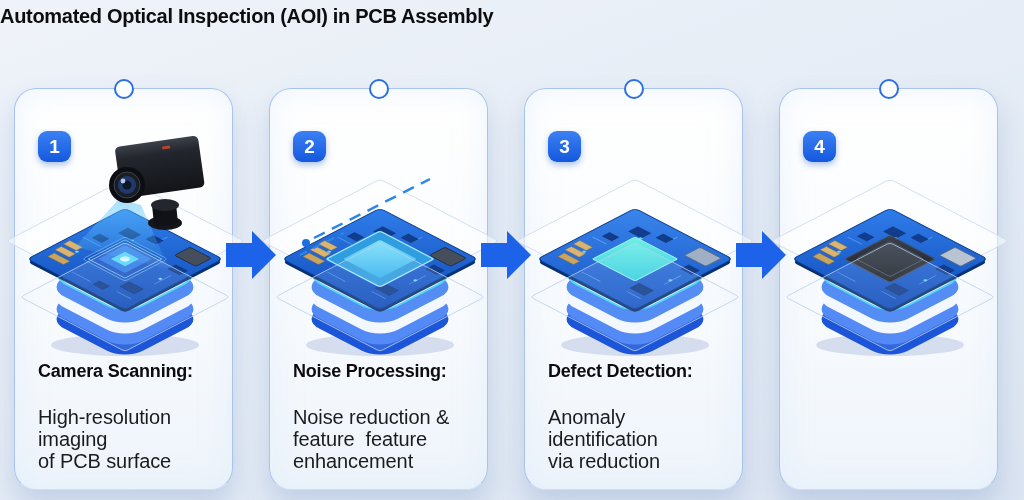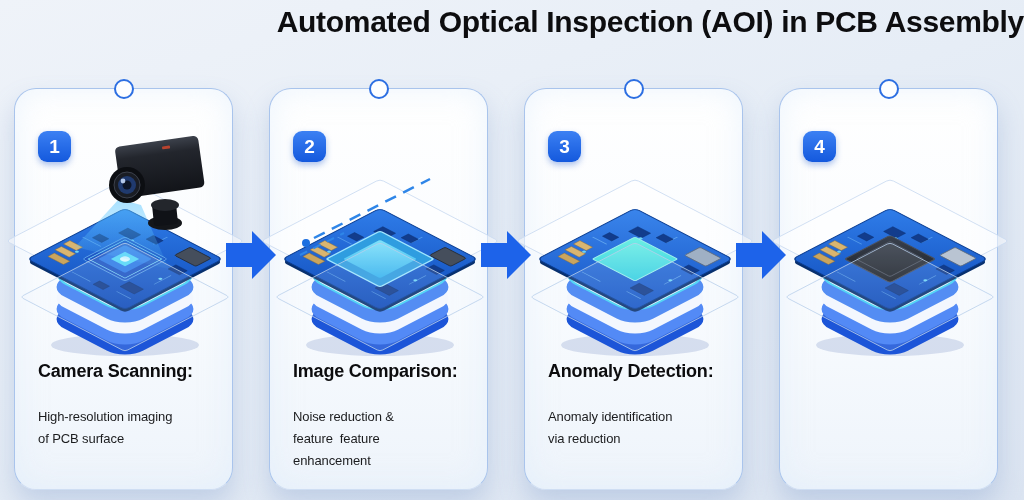--- a/index.html
+++ b/index.html
@@ -4,21 +4,21 @@
 <style>
   * { margin:0; padding:0; box-sizing:border-box; }
   html,body { width:1024px; height:500px; overflow:hidden; }
   body {
     font-family:"Liberation Sans", sans-serif;
     background:linear-gradient(160deg,#eff3f9 0%,#e6edf6 45%,#dbe4f1 100%);
     position:relative;
   }
   .page-title {
     position:absolute; top:5px; left:0; width:100%;
-    text-align:right; font-size:30px; font-weight:800;
+    text-align:left; font-size:20px; font-weight:800;
     letter-spacing:-0.3px; color:#0d0d0f;
   }
   .flow-row {
     position:absolute; top:88px; left:14px;
     display:flex; align-items:flex-start;
   }
   .step-card {
     position:relative; width:219px; height:402px;
     border-radius:22px;
     background:linear-gradient(180deg,#ffffff 0%,#f8fbfe 55%,#eef4fb 100%);
@@ -45,21 +45,21 @@
   }
   .scene svg { width:100%; height:100%; overflow:visible; }
   .card-text {
     position:absolute; top:272px; left:23px; right:12px;
   }
   .card-text h2 {
     font-size:18px; font-weight:700; color:#0c0c0e;
     margin-bottom:7px; letter-spacing:-0.2px;
   }
   .card-text p {
-    font-size:13px; color:#1b1c1e; line-height:22px;
+    font-size:20px; color:#1b1c1e; line-height:22px;
     white-space:pre-wrap; letter-spacing:-0.1px;margin-top:24px;
   }
   .gap { position:relative; width:36px; height:402px; }
   .arrow-icon {
     position:absolute; top:142px; left:-7px;
     width:50px; height:50px; z-index:5;
   }
 </style>
 </head>
 <body>
@@ -188,21 +188,21 @@
           <rect x="-38" y="-38" width="76" height="76" rx="3" fill="#2f9de0" stroke="#9fe6ff" stroke-width="2"></rect>
           <rect x="-26" y="-26" width="52" height="52" rx="2" fill="url(#chip2)"></rect>
         </g>
         <circle cx="36" cy="122" r="4" fill="#1c6fe0"></circle>
         <path d="M44,117 L160,58" stroke="#2f86e8" stroke-width="2.5" stroke-dasharray="12 8" fill="none"></path>
         <path d="M30,134 L74,112" stroke="#2f86e8" stroke-width="2" stroke-dasharray="8 7" fill="none"></path>
         <rect x="-74" y="-74" width="148" height="148" rx="4" transform="translate(110 176) scale(1 0.52) rotate(45)" fill="rgba(235,245,255,0.12)" stroke="rgba(185,208,235,0.9)" stroke-width="1"></rect>
       </svg>
     </div>
     <div class="card-text">
-      <h2>Image Comparison:</h2>
+      <h2>Noise Processing:</h2>
       <p>Noise reduction &amp;
 feature  feature
 enhancement</p>
     </div>
   </section>
 
   <div class="gap">
     <svg class="arrow-icon" viewBox="0 0 50 50">
       <polygon points="0,13 26,13 26,1 50,25 26,49 26,37 0,37" fill="#1d63ea"></polygon>
     </svg>
@@ -245,21 +245,21 @@
           <rect x="36" y="30" width="20" height="13" fill="#123c8c" stroke="#0a2d6e" stroke-width="0.5"></rect>
           <circle cx="-24" cy="-32" r="2" fill="#6fd4f5"></circle>
             <circle cx="54" cy="4" r="2" fill="#6fd4f5"></circle>
             <circle cx="-46" cy="26" r="2" fill="#6fd4f5"></circle>
           <rect x="-30" y="-30" width="60" height="60" rx="2" fill="url(#chip3)" stroke="#9ff2ec" stroke-width="1.5"></rect>
         </g>
         <rect x="-74" y="-74" width="148" height="148" rx="4" transform="translate(110 176) scale(1 0.52) rotate(45)" fill="rgba(235,245,255,0.12)" stroke="rgba(185,208,235,0.9)" stroke-width="1"></rect>
       </svg>
     </div>
     <div class="card-text">
-      <h2>Anomaly Detection:</h2>
+      <h2>Defect Detection:</h2>
       <p>Anomaly identification
 via reduction</p>
     </div>
   </section>
 
   <div class="gap">
     <svg class="arrow-icon" viewBox="0 0 50 50">
       <polygon points="0,13 26,13 26,1 50,25 26,49 26,37 0,37" fill="#1d63ea"></polygon>
     </svg>
   </div>

